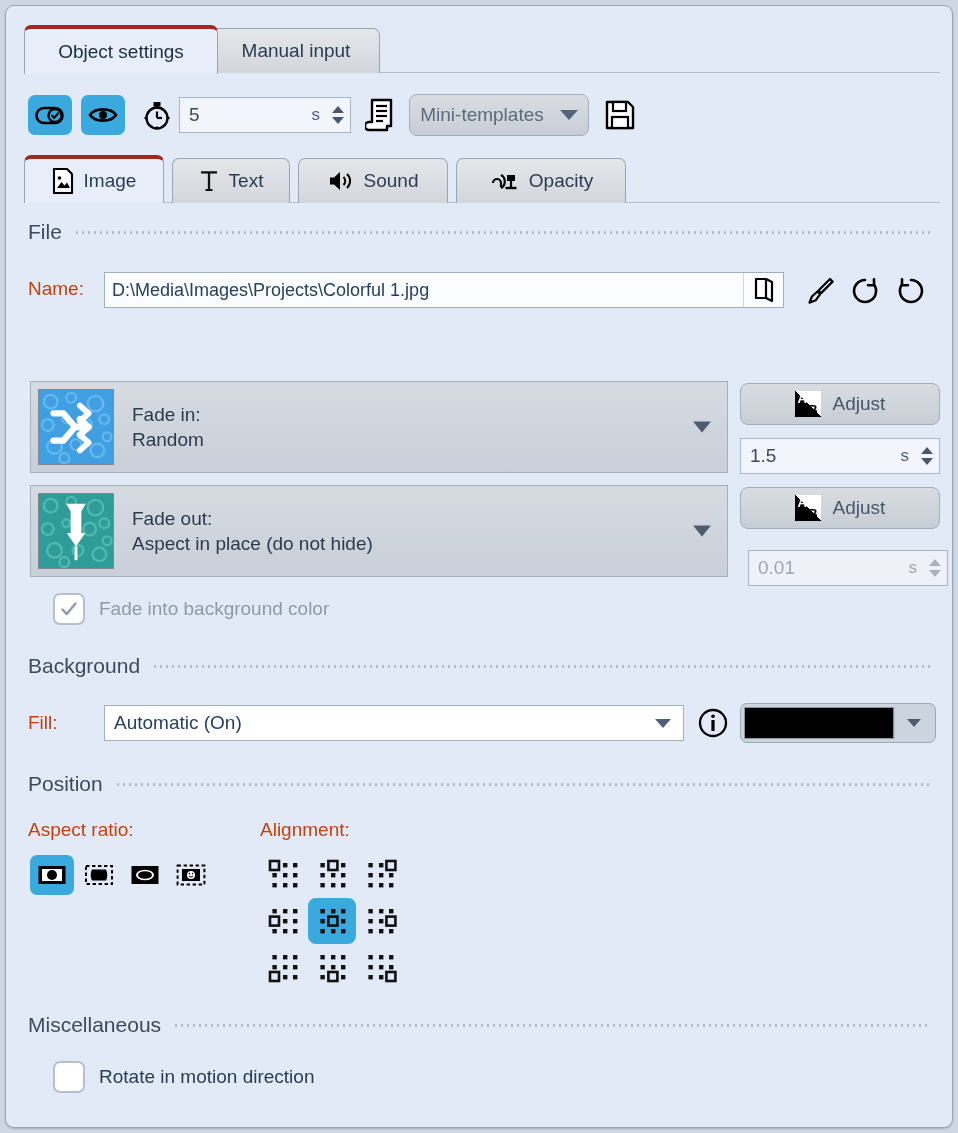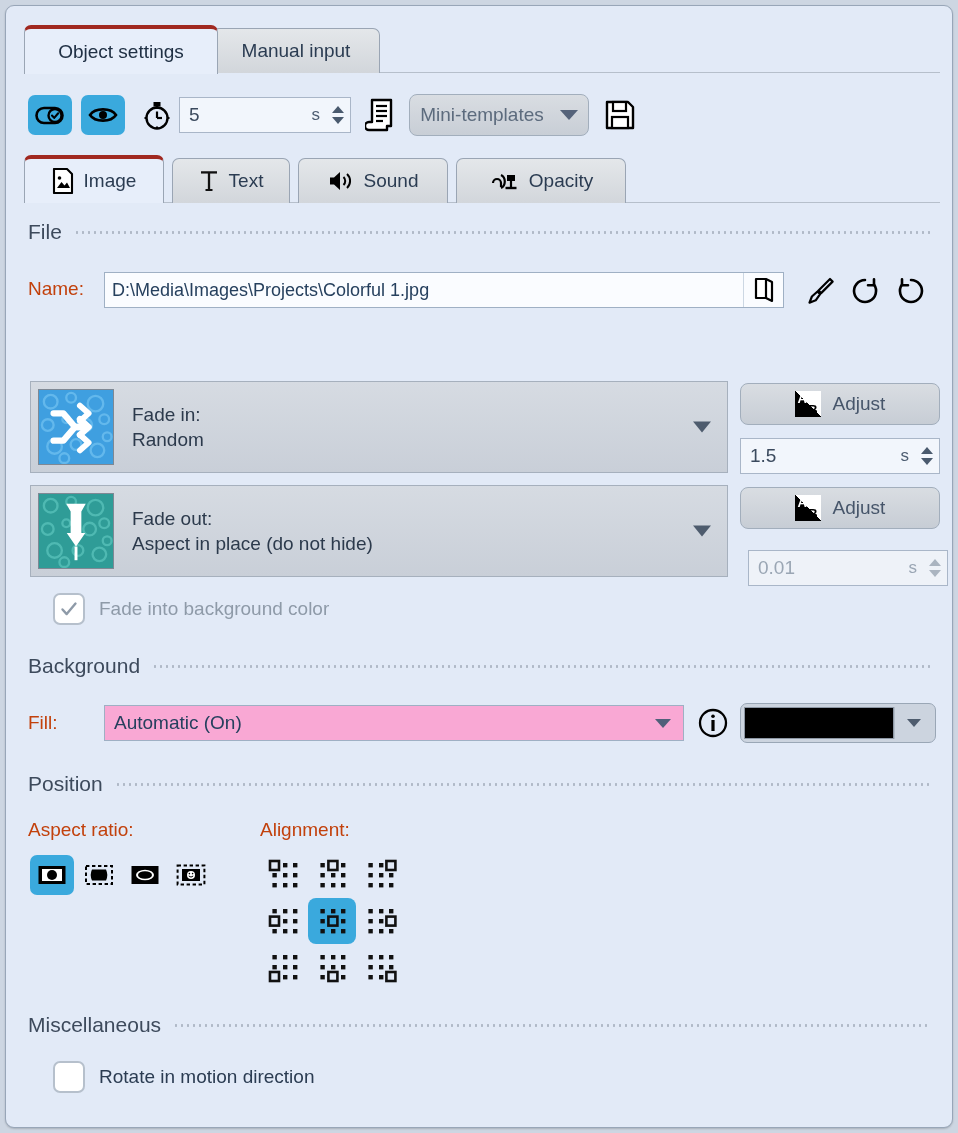--- a/index.html
+++ b/index.html
@@ -151,21 +151,21 @@
   
   .cbrow { position:absolute; display:flex; align-items:center; gap:14px;margin-left:25px; }
   .cbox { width:32px; height:32px; border:2px solid #b6c0cc; border-radius:7px; background:#fff;
           display:flex; align-items:center; justify-content:center; cursor:pointer;}
   .cbox .tick { width: 18px; height: 18px; }
   .cbrow .cbl { font-size:19px; color:#8e9aa8; }
   .cbrow.enabled .cbl { color:#2b3c52; }
 
   
   .combo {
-    position:absolute; background:#f9a8d4; border:1px solid #9fb0c4;
+    position:absolute; background:#ffffff; border:1px solid #9fb0c4;
     display:flex; align-items:center; cursor:pointer;
   }
   .combo .ctext { font-size:19px; color:#26405e; padding-left:9px; flex:1; }
   .combo .ccaret { width:0;height:0;border-left:8px solid transparent;border-right:8px solid transparent;
      border-top:9px solid #50607a; margin-right:12px; }
 
   .colorbtn {
     position:absolute; width:196px; height:40px; border:1px solid #9aa7b6; border-radius:7px;
     background:#ccd4df; display:flex; align-items:center; padding:3px; cursor:pointer;
   }

